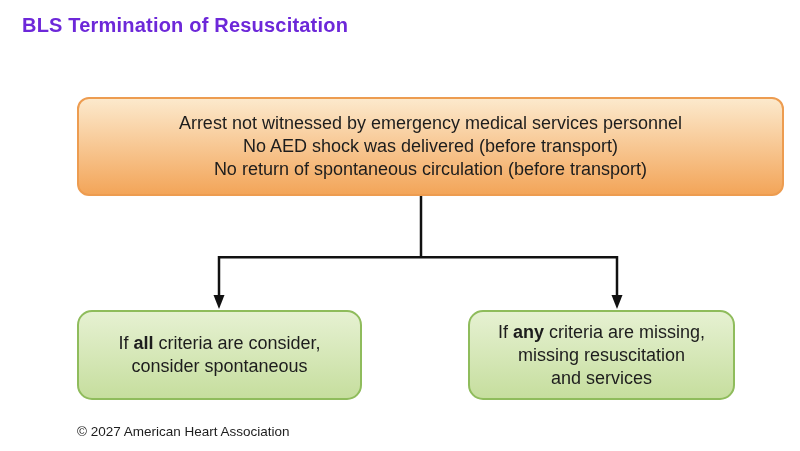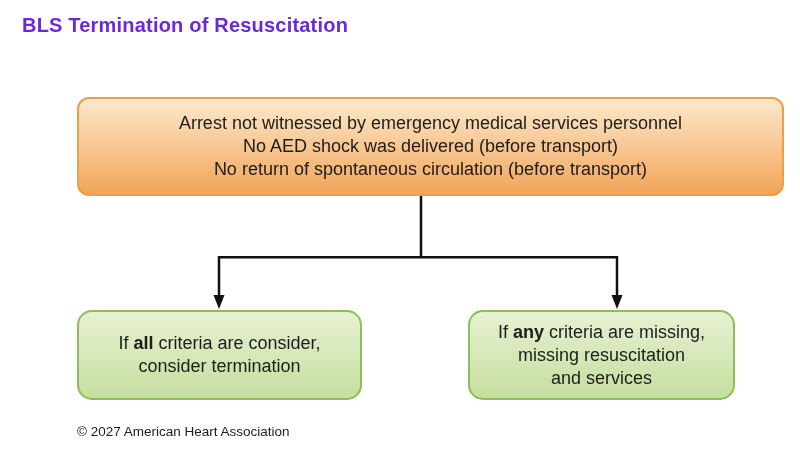--- a/index.html
+++ b/index.html
@@ -95,21 +95,21 @@
       <line x1="617" y1="256" x2="617" y2="297"></line>
     </g>
     <g fill="#111111" stroke="none">
       <polygon points="219,309 213.5,295 224.5,295"></polygon>
       <polygon points="617,309 611.5,295 622.5,295"></polygon>
     </g>
   </svg>
 
   <div class="flow-box outcome-box left">
     <div><span>If </span><span class="em">all</span><span> criteria are consider,</span></div>
-    <div>consider termination</div>
+    <div>consider spontaneous</div>
   </div>
 
   <div class="flow-box outcome-box right">
     <div><span>If </span><span class="em">any</span><span> criteria are missing,</span></div>
     <div>missing resuscitation</div>
     <div>and services</div>
   </div>
 
   <div class="copyright">© 2027 American Heart Association</div>
 

